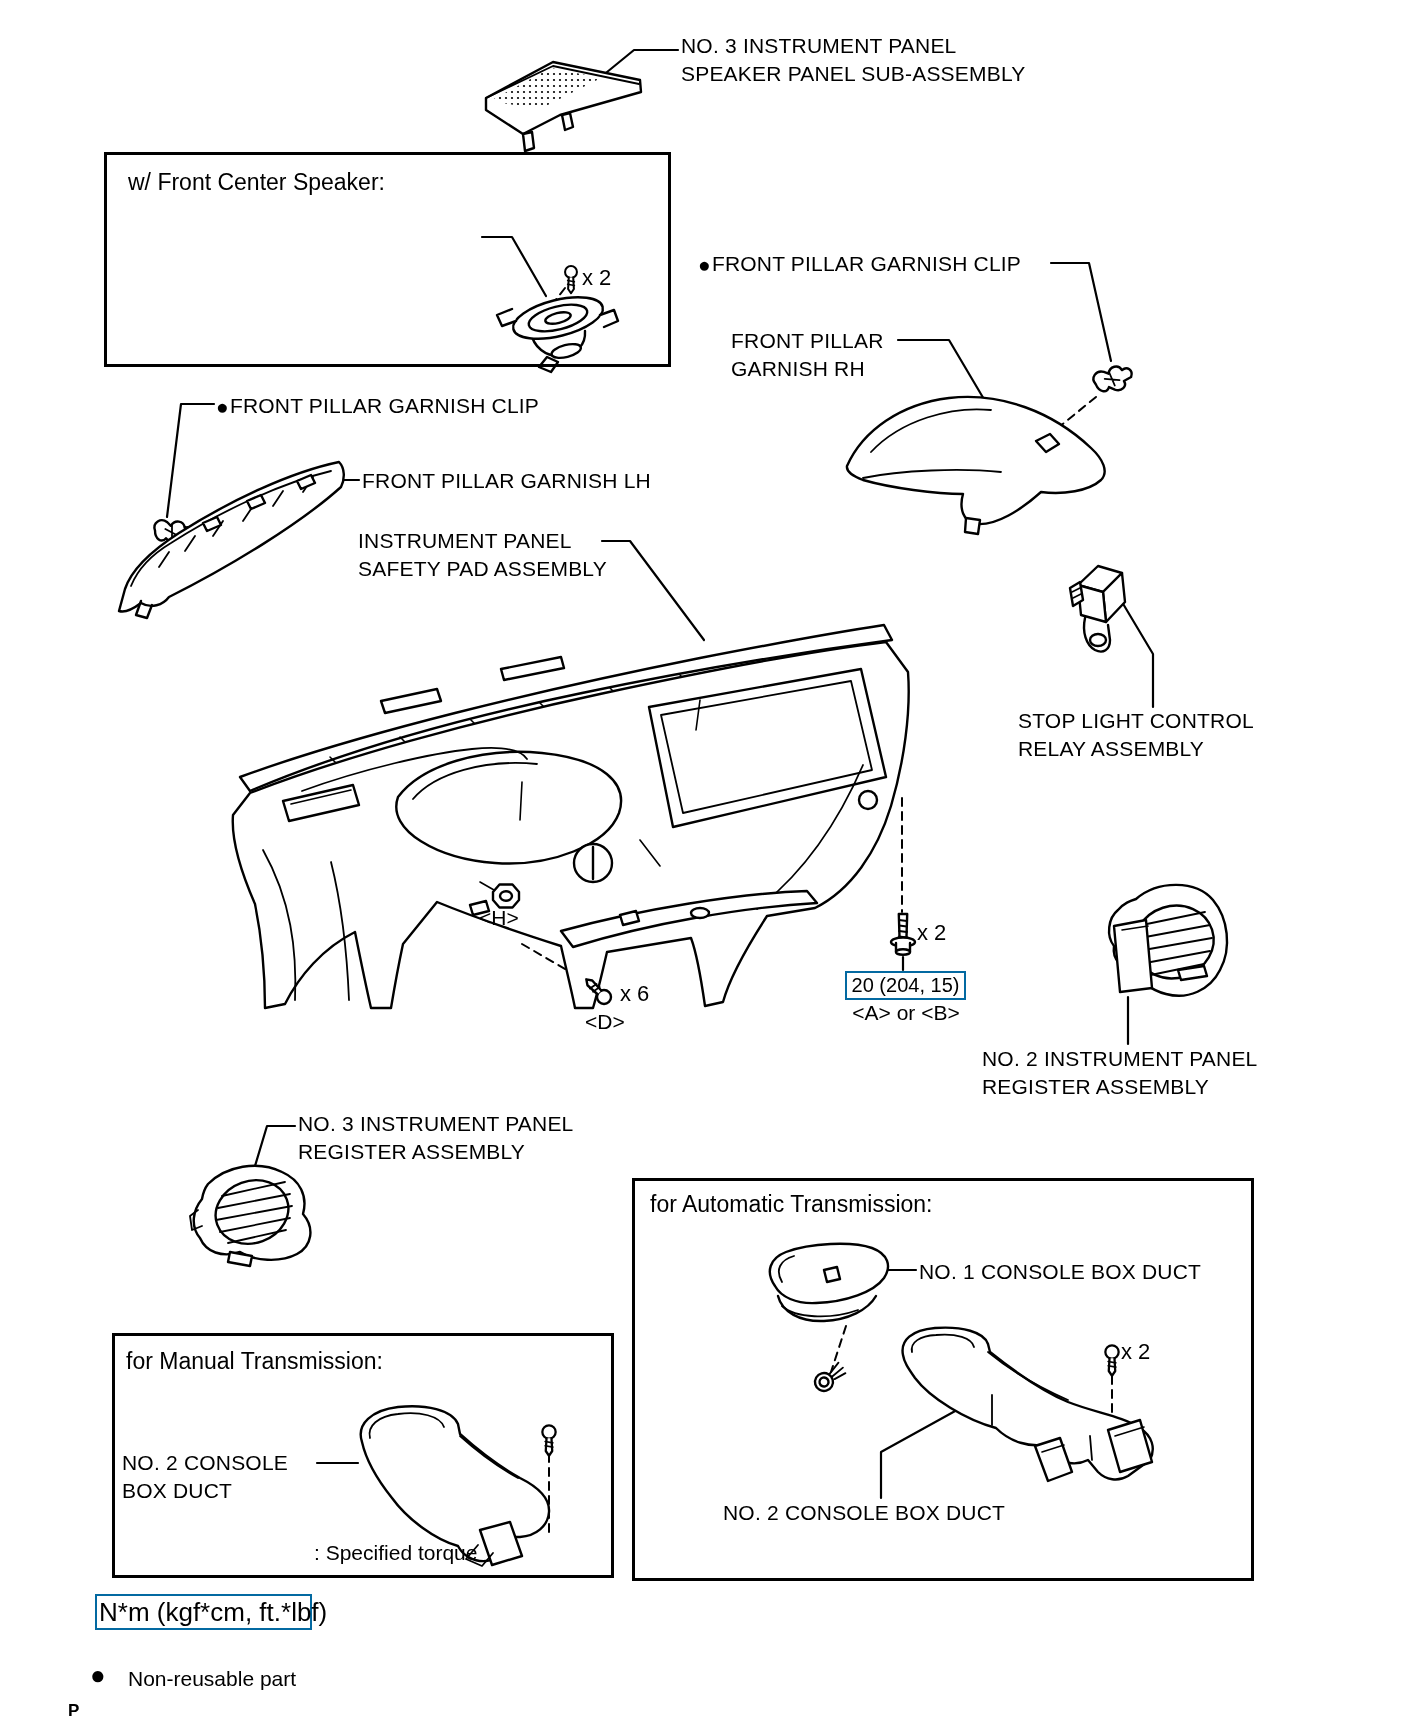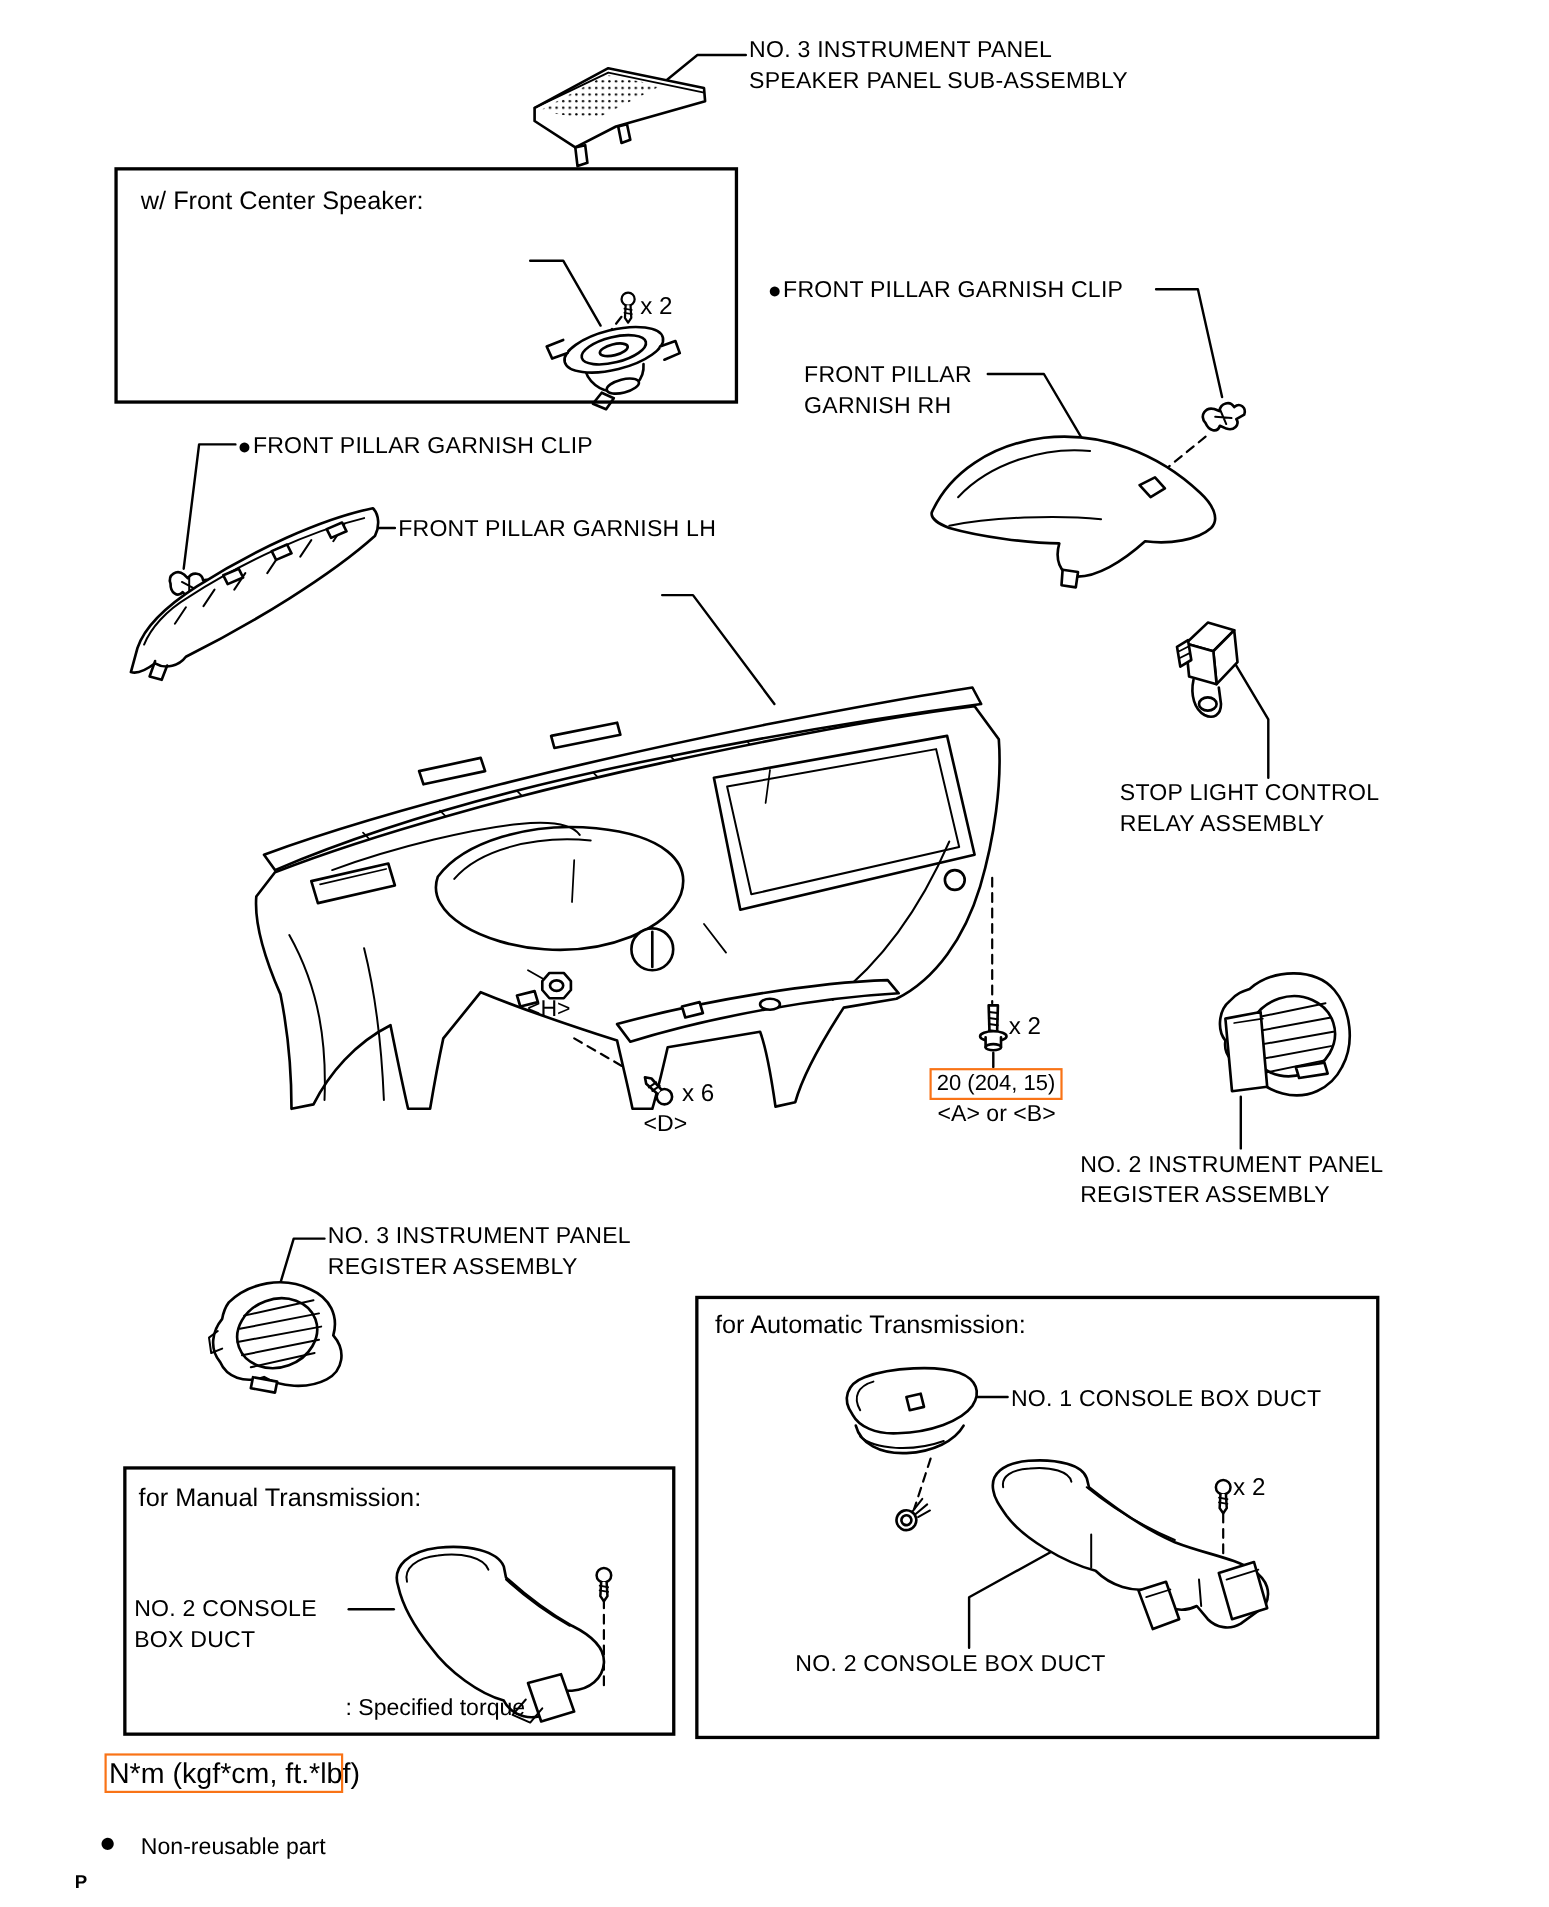--- a/index.html
+++ b/index.html
@@ -4,21 +4,21 @@
 <style>
   html,body{margin:0;padding:0;background:#fff;}
   .page{position:relative;width:1408px;height:1734px;background:#fff;overflow:hidden;
         font-family:"Liberation Sans",sans-serif;color:#000;}
   .art{position:absolute;left:0;top:0;}
   .label{position:absolute;font-size:21px;line-height:28px;white-space:nowrap;letter-spacing:.2px;}
   .label .ln{display:block;}
   .bullet{font-size:21px;vertical-align:-1px;padding-right:1px;}
   .boxtitle{position:absolute;font-size:23px;line-height:28px;white-space:nowrap;}
   .part-box{position:absolute;border:3px solid #000;background:transparent;}
-  .torque-box{position:absolute;border:2px solid #f97316;font-size:20px;line-height:25px;
+  .torque-box{position:absolute;border:2px solid #0369a1;font-size:20px;line-height:25px;
               text-align:center;white-space:nowrap;padding:0 2px;}
   .qty{position:absolute;font-size:22px;line-height:24px;white-space:nowrap;}
   .mark{position:absolute;font-size:21px;line-height:24px;white-space:nowrap;}
   .legend-text{position:absolute;font-size:21px;line-height:26px;white-space:nowrap;}
   .footer-mark{position:absolute;font-size:17px;font-weight:bold;line-height:18px;}
   .center{text-align:center;}
 </style>
 </head>
 <body>
 
@@ -226,20 +226,24 @@
 
 <div class="label" style="left:731px;top:327px">
   <span class="ln">FRONT PILLAR</span>
   <span class="ln">GARNISH RH</span>
 </div>
 
 <div class="label" style="left:216px;top:392px"><span class="bullet">●</span><span>FRONT PILLAR GARNISH CLIP</span></div>
 
 <div class="label" style="left:362px;top:467px">FRONT PILLAR GARNISH LH</div>
 
+<div class="label" style="left:358px;top:527px">
+  <span class="ln">INSTRUMENT PANEL</span>
+  <span class="ln">SAFETY PAD ASSEMBLY</span>
+</div>
 
 <div class="label" style="left:1018px;top:707px">
   <span class="ln">STOP LIGHT CONTROL</span>
   <span class="ln">RELAY ASSEMBLY</span>
 </div>
 
 <div class="label" style="left:982px;top:1045px">
   <span class="ln">NO. 2 INSTRUMENT PANEL</span>
   <span class="ln">REGISTER ASSEMBLY</span>
 </div>

